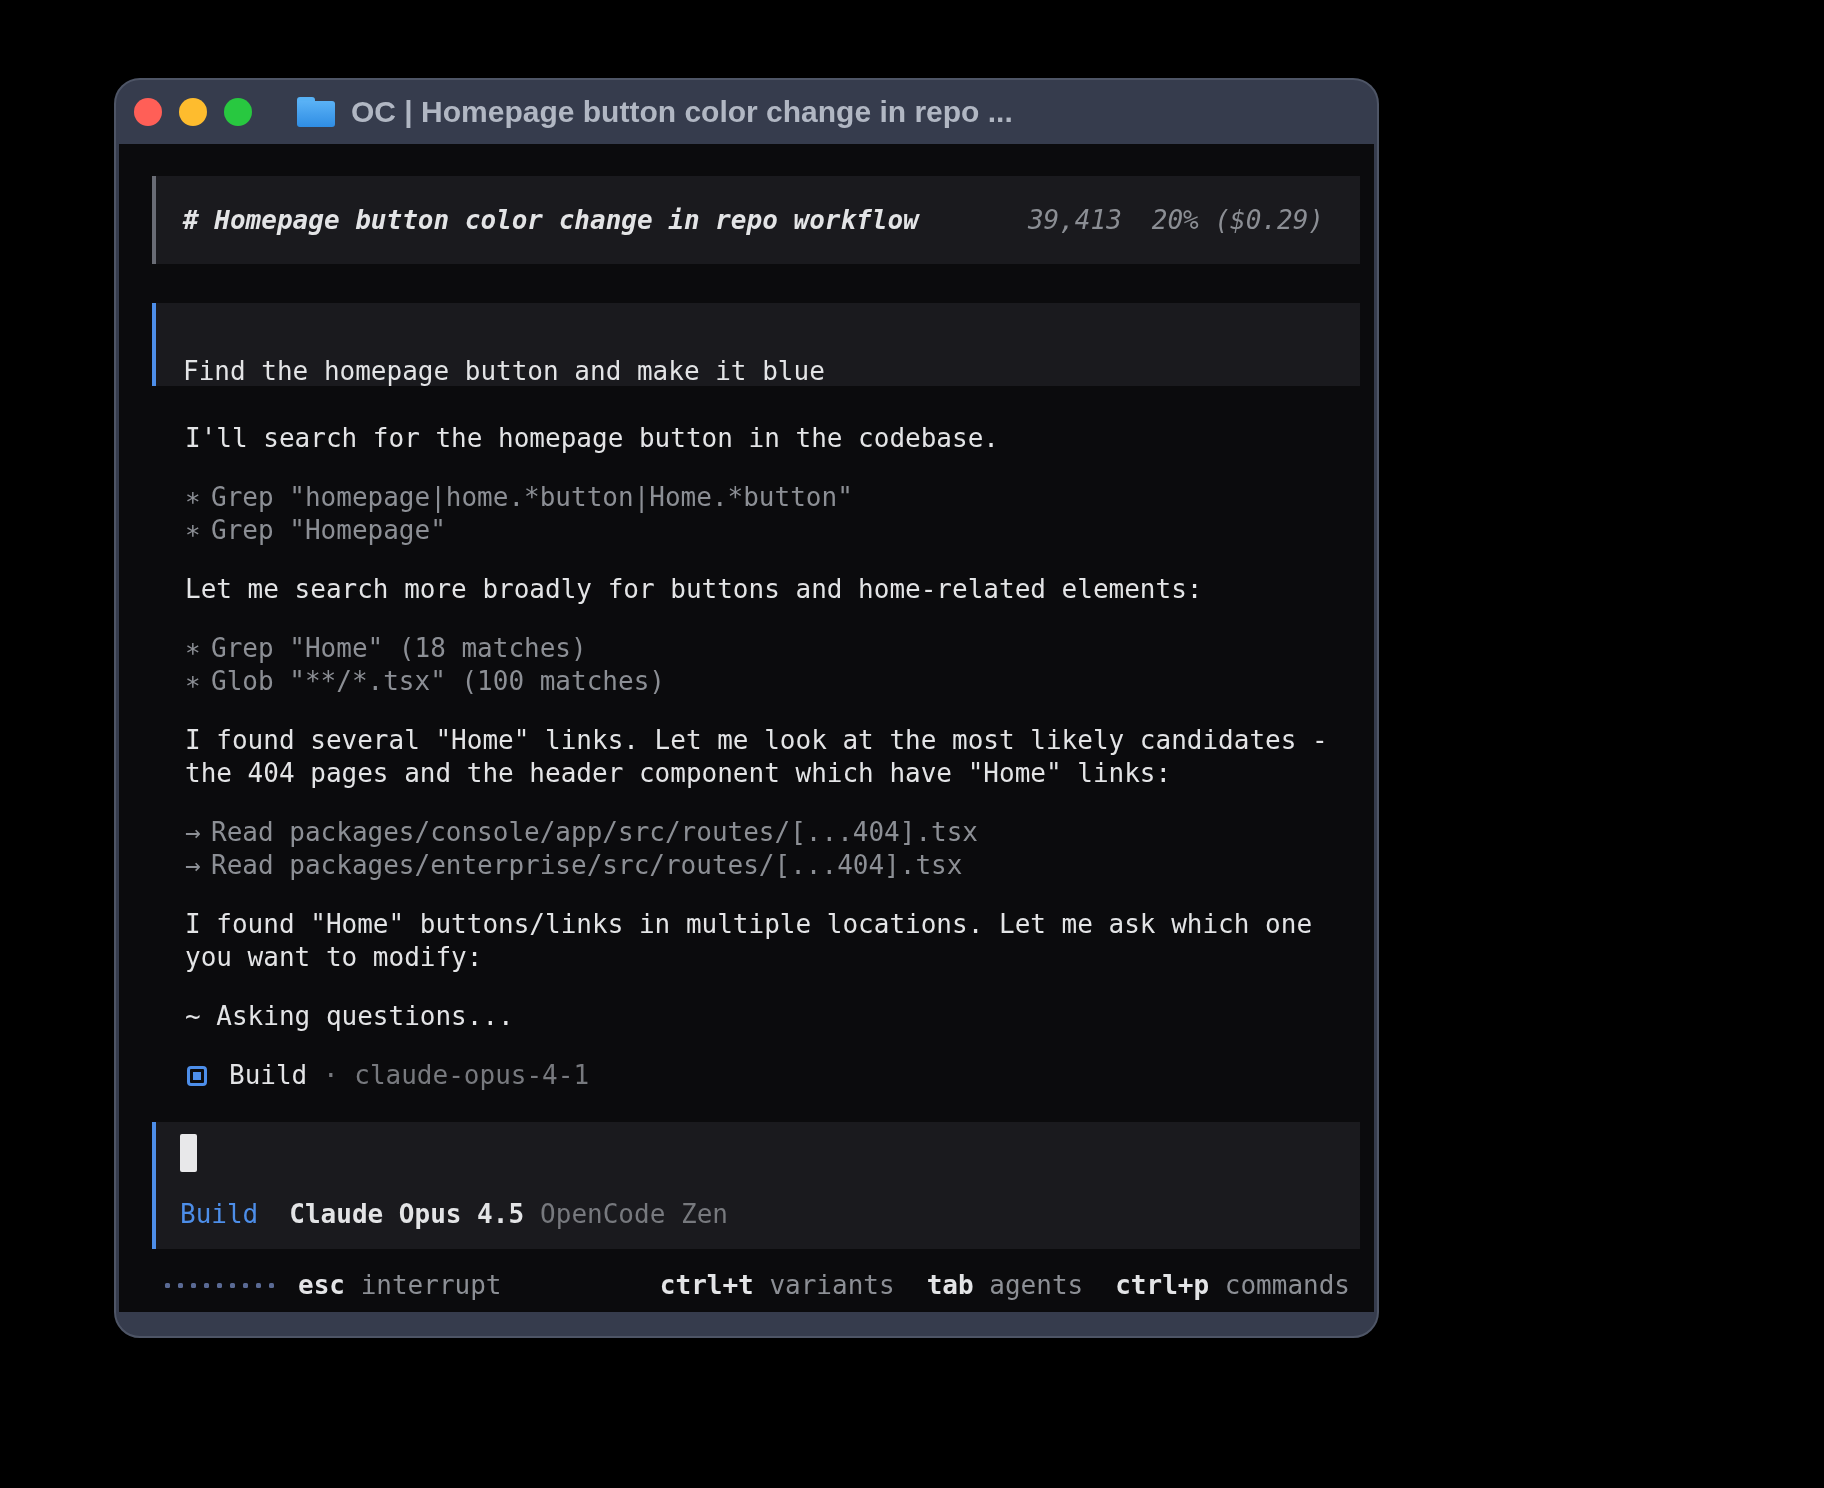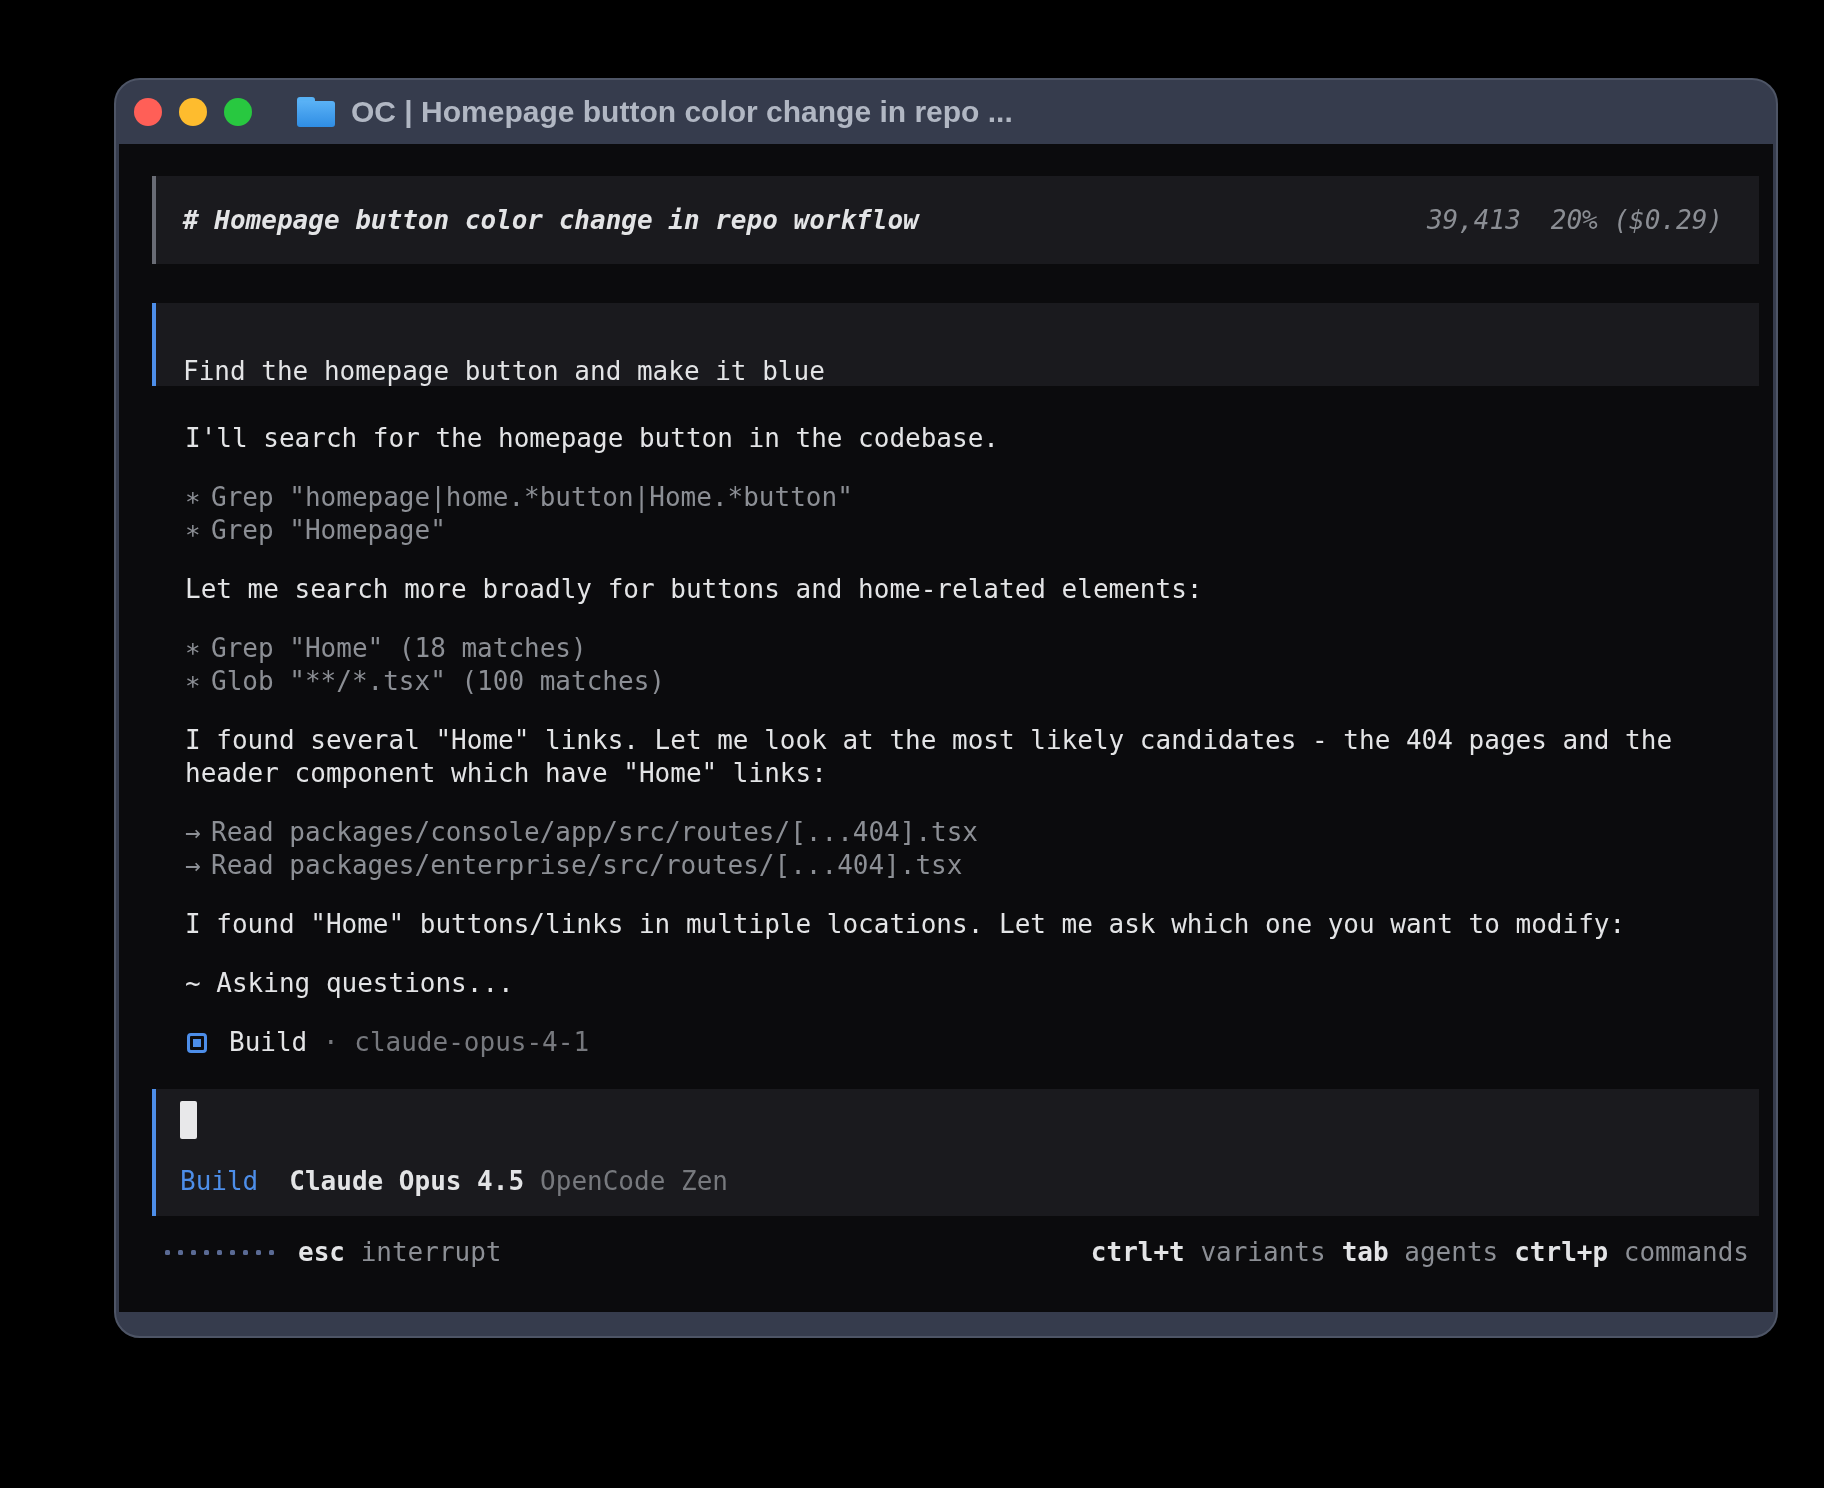--- a/index.html
+++ b/index.html
@@ -4,21 +4,21 @@
 <style>
   :root{
     --accent-blue:#4D8EE9; --chrome:#363C4D; --terminal-bg:#0B0B0D; --block-bg:#1A1A1E;
     --text-bright:#E3E4E6; --text-dim:#8C8F95; --text-faint:#77797E;
     --traffic-red:#FF5F57; --traffic-yellow:#FEBC2E; --traffic-green:#28C840;
   }
   *{margin:0;padding:0;box-sizing:border-box;}
   html,body{width:1824px;height:1488px;background:#000;overflow:hidden;}
   body{font-family:"DejaVu Sans Mono",monospace;}
 
-  .window{position:absolute;left:114px;top:78px;width:1664px;height:1260px;
+  .window{position:absolute;left:114px;top:78px;width:1265px;height:1260px;
     background:var(--chrome);border:2px solid #4E5566;border-radius:26px;
     display:flex;flex-direction:column;overflow:hidden;}
   .titlebar{height:64px;display:flex;align-items:center;padding-left:18px;flex:0 0 auto;}
   .traffic{width:28px;height:28px;border-radius:50%;margin-right:17px;}
   .t-red{background:var(--traffic-red);}
   .t-yellow{background:var(--traffic-yellow);}
   .t-green{background:var(--traffic-green);}
   .folder{width:38px;height:30px;margin-left:28px;position:relative;}
   .folder .back{position:absolute;left:0;top:0;width:18px;height:8px;background:#57B1F5;border-radius:3px 3px 0 0;}
   .folder .front{position:absolute;left:0;top:4px;width:38px;height:26px;background:linear-gradient(#5AB2F6,#2F8DE4);border-radius:3px;}
@@ -60,21 +60,21 @@
   .model-provider{color:var(--text-faint);}
 
   .status-bar{flex:0 0 auto;margin-top:20px;display:flex;align-items:center;
     justify-content:space-between;line-height:33px;padding:0 10px 0 13px;}
   .sb-left{display:flex;align-items:center;}
   .spinner{display:flex;gap:8px;margin-right:24px;}
   .dot{width:5px;height:5px;border-radius:1.5px;background:#5A6A94;}
   .hint{white-space:nowrap;}
   .hint .key{color:var(--text-bright);font-weight:bold;}
   .hint .lbl{color:var(--text-dim);}
-  .sb-right{display:flex;gap:16px;align-items:flex-end;}
+  .sb-right{display:flex;gap:32px;align-items:flex-end;}
 </style>
 </head>
 <body>
 
 <div class="window">
   <div class="titlebar">
     <span class="traffic t-red"></span>
     <span class="traffic t-yellow"></span>
     <span class="traffic t-green"></span>
     <span class="folder">

